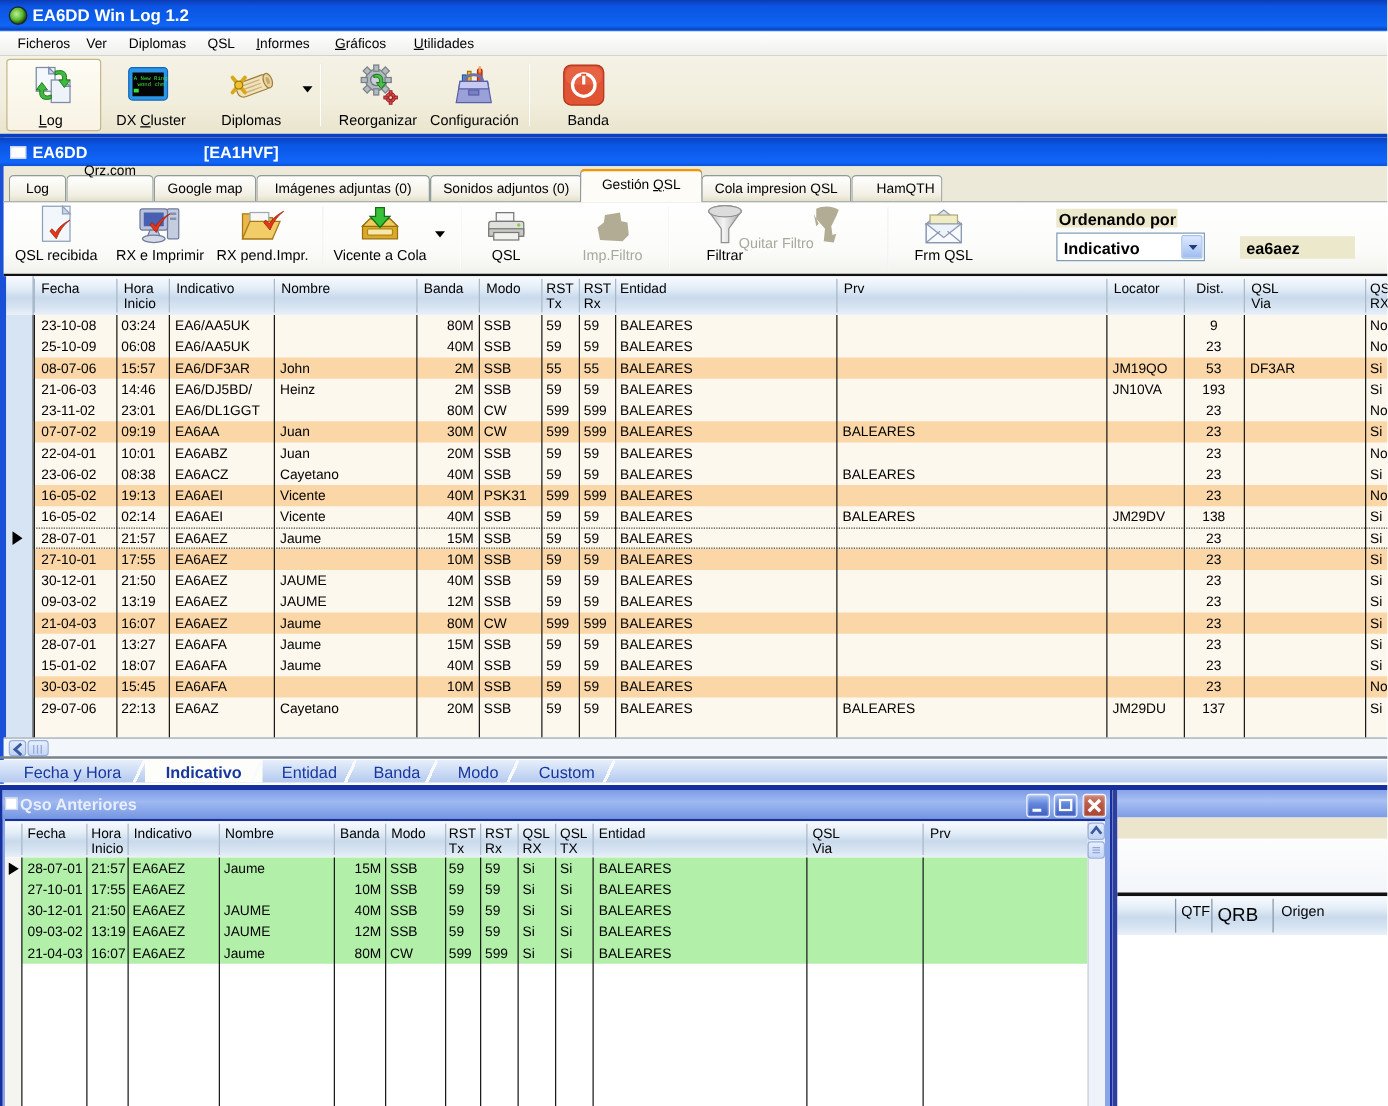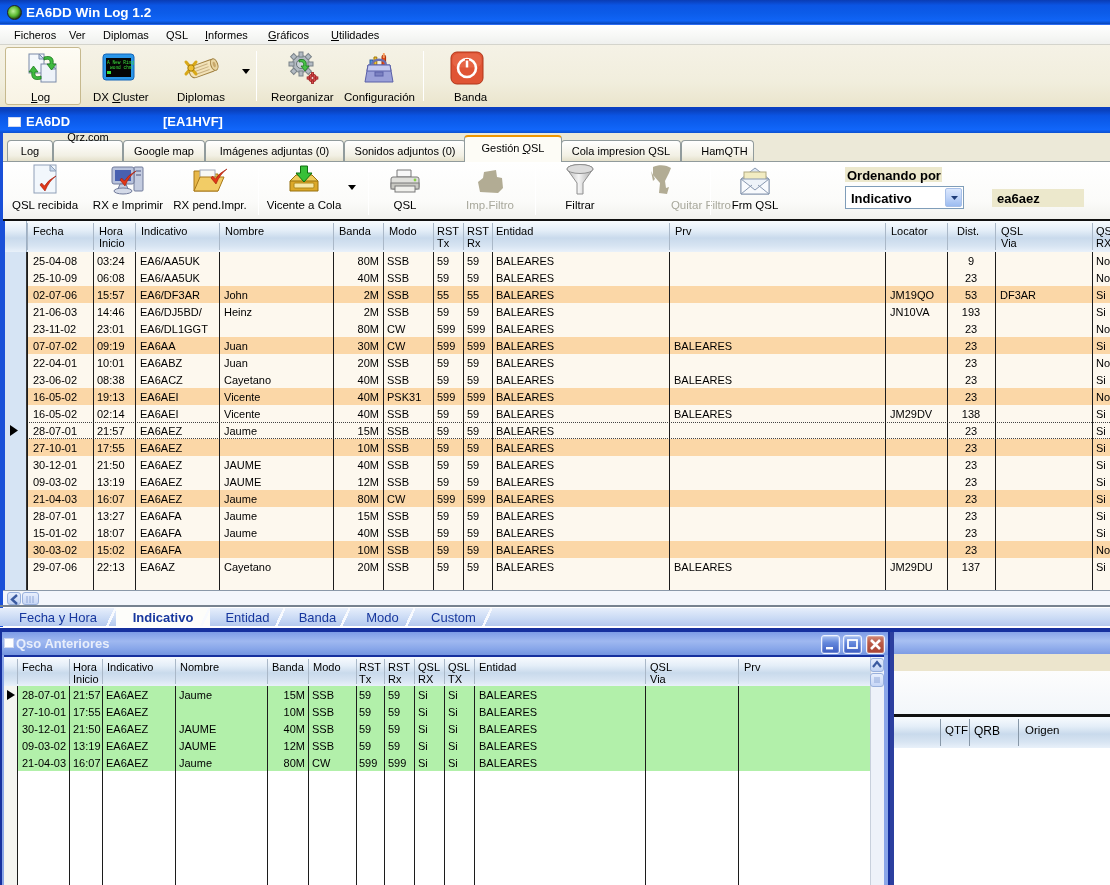--- a/index.html
+++ b/index.html
@@ -183,21 +183,21 @@
 </linearGradient>
       </defs>
 <ellipse cx="16" cy="6" rx="13" ry="4.5" fill="#e8e8e8" stroke="#909090"></ellipse>
 <path d="M3 6 L13 20 L13 31 L19 31 L19 20 L29 6 Z" fill="url(#fg)" stroke="#909090"></path>
 <ellipse cx="16" cy="6" rx="13" ry="4.5" fill="#dcdcdc" stroke="#909090"></ellipse>
 </svg></div>
 <div style="position:absolute;left:510.0px;top:199px;width:140px;height:14px;font-size:11.5px;text-align:center;">Filtrar</div>
 <div style="position:absolute;left:645px;top:163px;width:32px;height:34px;"><svg width="32" height="34" viewBox="0 0 32 34">
 <path d="M8 4 C14 1 22 2 26 5 L24 10 L20 18 L21 25 L24 24 L22 31 L14 30 L15 20 L8 12 Z M6 8 L10 16 L8 18 Z" fill="#b2ac94"></path>
 </svg></div>
-<div style="position:absolute;left:591.0px;top:199px;width:140px;height:14px;font-size:11.5px;color:#a8a89c;text-align:right;">Quitar Filtro</div>
+<div style="position:absolute;left:591.0px;top:189px;width:140px;height:14px;font-size:11.5px;color:#a8a89c;text-align:left;">Quitar Filtro</div>
 <div style="position:absolute;left:737px;top:166px;width:36px;height:30px;"><svg width="36" height="30" viewBox="0 0 36 30">
 <path d="M4 13 L18 2 L32 13 Z" fill="#dde6f2" stroke="#8898b0"></path>
 <rect x="7" y="6" width="22" height="16" fill="#f2ecc2" stroke="#b0a880"></rect>
 <path d="M4 13 L32 13 L32 28 L4 28 Z" fill="#eef3f9" stroke="#8898b0"></path>
 <path d="M4 13 L18 24 L32 13 L32 28 L4 28 Z" fill="#f8fafd" stroke="#8898b0"></path>
 <path d="M4 28 L15 19 M32 28 L21 19" stroke="#8898b0" fill="none"></path>
 </svg></div>
 <div style="position:absolute;left:685.0px;top:199px;width:140px;height:14px;font-size:11.5px;text-align:center;">Frm QSL</div>
 <div style="position:absolute;left:348px;top:185px;width:0px;height:0px;border-left:4px solid transparent;border-right:4px solid transparent;border-top:5px solid #000;"></div>
 <div style="position:absolute;left:258px;top:166px;width:1px;height:49px;background:#d8d8d4;border-right:1px solid #fff;"></div>
@@ -265,21 +265,21 @@
 <div style="position:absolute;left:339px;top:225px;white-space:pre;font-size:11px;line-height:12px;">Banda</div>
 <div style="position:absolute;left:389px;top:225px;white-space:pre;font-size:11px;line-height:12px;">Modo</div>
 <div style="position:absolute;left:437px;top:225px;white-space:pre;font-size:11px;line-height:12px;">RST<br>Tx</div>
 <div style="position:absolute;left:467px;top:225px;white-space:pre;font-size:11px;line-height:12px;">RST<br>Rx</div>
 <div style="position:absolute;left:496px;top:225px;white-space:pre;font-size:11px;line-height:12px;">Entidad</div>
 <div style="position:absolute;left:675px;top:225px;white-space:pre;font-size:11px;line-height:12px;">Prv</div>
 <div style="position:absolute;left:891px;top:225px;white-space:pre;font-size:11px;line-height:12px;">Locator</div>
 <div style="position:absolute;left:957px;top:225px;white-space:pre;font-size:11px;line-height:12px;">Dist.</div>
 <div style="position:absolute;left:1001px;top:225px;white-space:pre;font-size:11px;line-height:12px;">QSL<br>Via</div>
 <div style="position:absolute;left:1096px;top:225px;white-space:pre;font-size:11px;line-height:12px;">QSL<br>RX</div>
-<div style="position:absolute;left:33px;top:255px;white-space:pre;">25-04-08</div>
+<div style="position:absolute;left:33px;top:255px;white-space:pre;">23-10-08</div>
 <div style="position:absolute;left:97px;top:255px;white-space:pre;">03:24</div>
 <div style="position:absolute;left:140px;top:255px;white-space:pre;">EA6/AA5UK</div>
 <div style="position:absolute;left:224px;top:255px;white-space:pre;"></div>
 <div style="position:absolute;left:0px;top:255px;white-space:pre;"><div style="position:absolute;left:333px;width:46px;text-align:right;">80M</div></div>
 <div style="position:absolute;left:387px;top:255px;white-space:pre;">SSB</div>
 <div style="position:absolute;left:437px;top:255px;white-space:pre;">59</div>
 <div style="position:absolute;left:467px;top:255px;white-space:pre;">59</div>
 <div style="position:absolute;left:496px;top:255px;white-space:pre;">BALEARES</div>
 <div style="position:absolute;left:0px;top:255px;white-space:pre;"><div style="position:absolute;left:947px;width:48px;text-align:center;">9</div></div>
 <div style="position:absolute;left:1096px;top:255px;white-space:pre;">No</div>
@@ -287,21 +287,21 @@
 <div style="position:absolute;left:97px;top:272px;white-space:pre;">06:08</div>
 <div style="position:absolute;left:140px;top:272px;white-space:pre;">EA6/AA5UK</div>
 <div style="position:absolute;left:224px;top:272px;white-space:pre;"></div>
 <div style="position:absolute;left:0px;top:272px;white-space:pre;"><div style="position:absolute;left:333px;width:46px;text-align:right;">40M</div></div>
 <div style="position:absolute;left:387px;top:272px;white-space:pre;">SSB</div>
 <div style="position:absolute;left:437px;top:272px;white-space:pre;">59</div>
 <div style="position:absolute;left:467px;top:272px;white-space:pre;">59</div>
 <div style="position:absolute;left:496px;top:272px;white-space:pre;">BALEARES</div>
 <div style="position:absolute;left:0px;top:272px;white-space:pre;"><div style="position:absolute;left:947px;width:48px;text-align:center;">23</div></div>
 <div style="position:absolute;left:1096px;top:272px;white-space:pre;">No</div>
-<div style="position:absolute;left:33px;top:289px;white-space:pre;">02-07-06</div>
+<div style="position:absolute;left:33px;top:289px;white-space:pre;">08-07-06</div>
 <div style="position:absolute;left:97px;top:289px;white-space:pre;">15:57</div>
 <div style="position:absolute;left:140px;top:289px;white-space:pre;">EA6/DF3AR</div>
 <div style="position:absolute;left:224px;top:289px;white-space:pre;">John</div>
 <div style="position:absolute;left:0px;top:289px;white-space:pre;"><div style="position:absolute;left:333px;width:46px;text-align:right;">2M</div></div>
 <div style="position:absolute;left:387px;top:289px;white-space:pre;">SSB</div>
 <div style="position:absolute;left:437px;top:289px;white-space:pre;">55</div>
 <div style="position:absolute;left:467px;top:289px;white-space:pre;">55</div>
 <div style="position:absolute;left:496px;top:289px;white-space:pre;">BALEARES</div>
 <div style="position:absolute;left:890px;top:289px;white-space:pre;">JM19QO</div>
 <div style="position:absolute;left:0px;top:289px;white-space:pre;"><div style="position:absolute;left:947px;width:48px;text-align:center;">53</div></div>
@@ -460,21 +460,21 @@
 <div style="position:absolute;left:140px;top:527px;white-space:pre;">EA6AFA</div>
 <div style="position:absolute;left:224px;top:527px;white-space:pre;">Jaume</div>
 <div style="position:absolute;left:0px;top:527px;white-space:pre;"><div style="position:absolute;left:333px;width:46px;text-align:right;">40M</div></div>
 <div style="position:absolute;left:387px;top:527px;white-space:pre;">SSB</div>
 <div style="position:absolute;left:437px;top:527px;white-space:pre;">59</div>
 <div style="position:absolute;left:467px;top:527px;white-space:pre;">59</div>
 <div style="position:absolute;left:496px;top:527px;white-space:pre;">BALEARES</div>
 <div style="position:absolute;left:0px;top:527px;white-space:pre;"><div style="position:absolute;left:947px;width:48px;text-align:center;">23</div></div>
 <div style="position:absolute;left:1096px;top:527px;white-space:pre;">Si</div>
 <div style="position:absolute;left:33px;top:544px;white-space:pre;">30-03-02</div>
-<div style="position:absolute;left:97px;top:544px;white-space:pre;">15:02</div>
+<div style="position:absolute;left:97px;top:544px;white-space:pre;">15:45</div>
 <div style="position:absolute;left:140px;top:544px;white-space:pre;">EA6AFA</div>
 <div style="position:absolute;left:224px;top:544px;white-space:pre;"></div>
 <div style="position:absolute;left:0px;top:544px;white-space:pre;"><div style="position:absolute;left:333px;width:46px;text-align:right;">10M</div></div>
 <div style="position:absolute;left:387px;top:544px;white-space:pre;">SSB</div>
 <div style="position:absolute;left:437px;top:544px;white-space:pre;">59</div>
 <div style="position:absolute;left:467px;top:544px;white-space:pre;">59</div>
 <div style="position:absolute;left:496px;top:544px;white-space:pre;">BALEARES</div>
 <div style="position:absolute;left:0px;top:544px;white-space:pre;"><div style="position:absolute;left:947px;width:48px;text-align:center;">23</div></div>
 <div style="position:absolute;left:1096px;top:544px;white-space:pre;">No</div>
 <div style="position:absolute;left:33px;top:561px;white-space:pre;">29-07-06</div>
@@ -650,14 +650,14 @@
 <div style="position:absolute;left:890px;top:632px;width:4px;height:253px;background:#2c3f9f;"></div>
 <div style="position:absolute;left:894px;top:632px;width:216px;height:22px;background:linear-gradient(180deg,#88a4e8 0%,#a8c0f2 40%,#92aeec 70%,#7e9ce4 100%);"></div>
 <div style="position:absolute;left:894px;top:654px;width:216px;height:17px;background:#ece5cd;"></div>
 <div style="position:absolute;left:894px;top:671px;width:216px;height:43px;background:linear-gradient(180deg,#fdfdfd 0%,#f2f6fa 100%);"></div>
 <div style="position:absolute;left:894px;top:714px;width:216px;height:3px;background:#111;"></div>
 <div class="hdr" style="position:absolute;left:894px;top:717px;width:216px;height:31px;"></div>
 <div style="position:absolute;left:940px;top:719px;width:1px;height:27px;background:#8898a8;"></div>
 <div style="position:absolute;left:969px;top:719px;width:1px;height:27px;background:#8898a8;"></div>
 <div style="position:absolute;left:1018px;top:719px;width:1px;height:27px;background:#8898a8;"></div>
 <div style="position:absolute;left:945px;top:724px;white-space:pre;font-size:11.5px;">QTF</div>
-<div style="position:absolute;left:974px;top:724px;white-space:pre;font-size:12px;">QRB</div>
+<div style="position:absolute;left:974px;top:724px;white-space:pre;font-size:15px;">QRB</div>
 <div style="position:absolute;left:1025px;top:724px;white-space:pre;font-size:11.5px;">Origen</div>
 <div style="position:absolute;left:894px;top:748px;width:216px;height:137px;background:#fff;"></div>
 </body></html>

